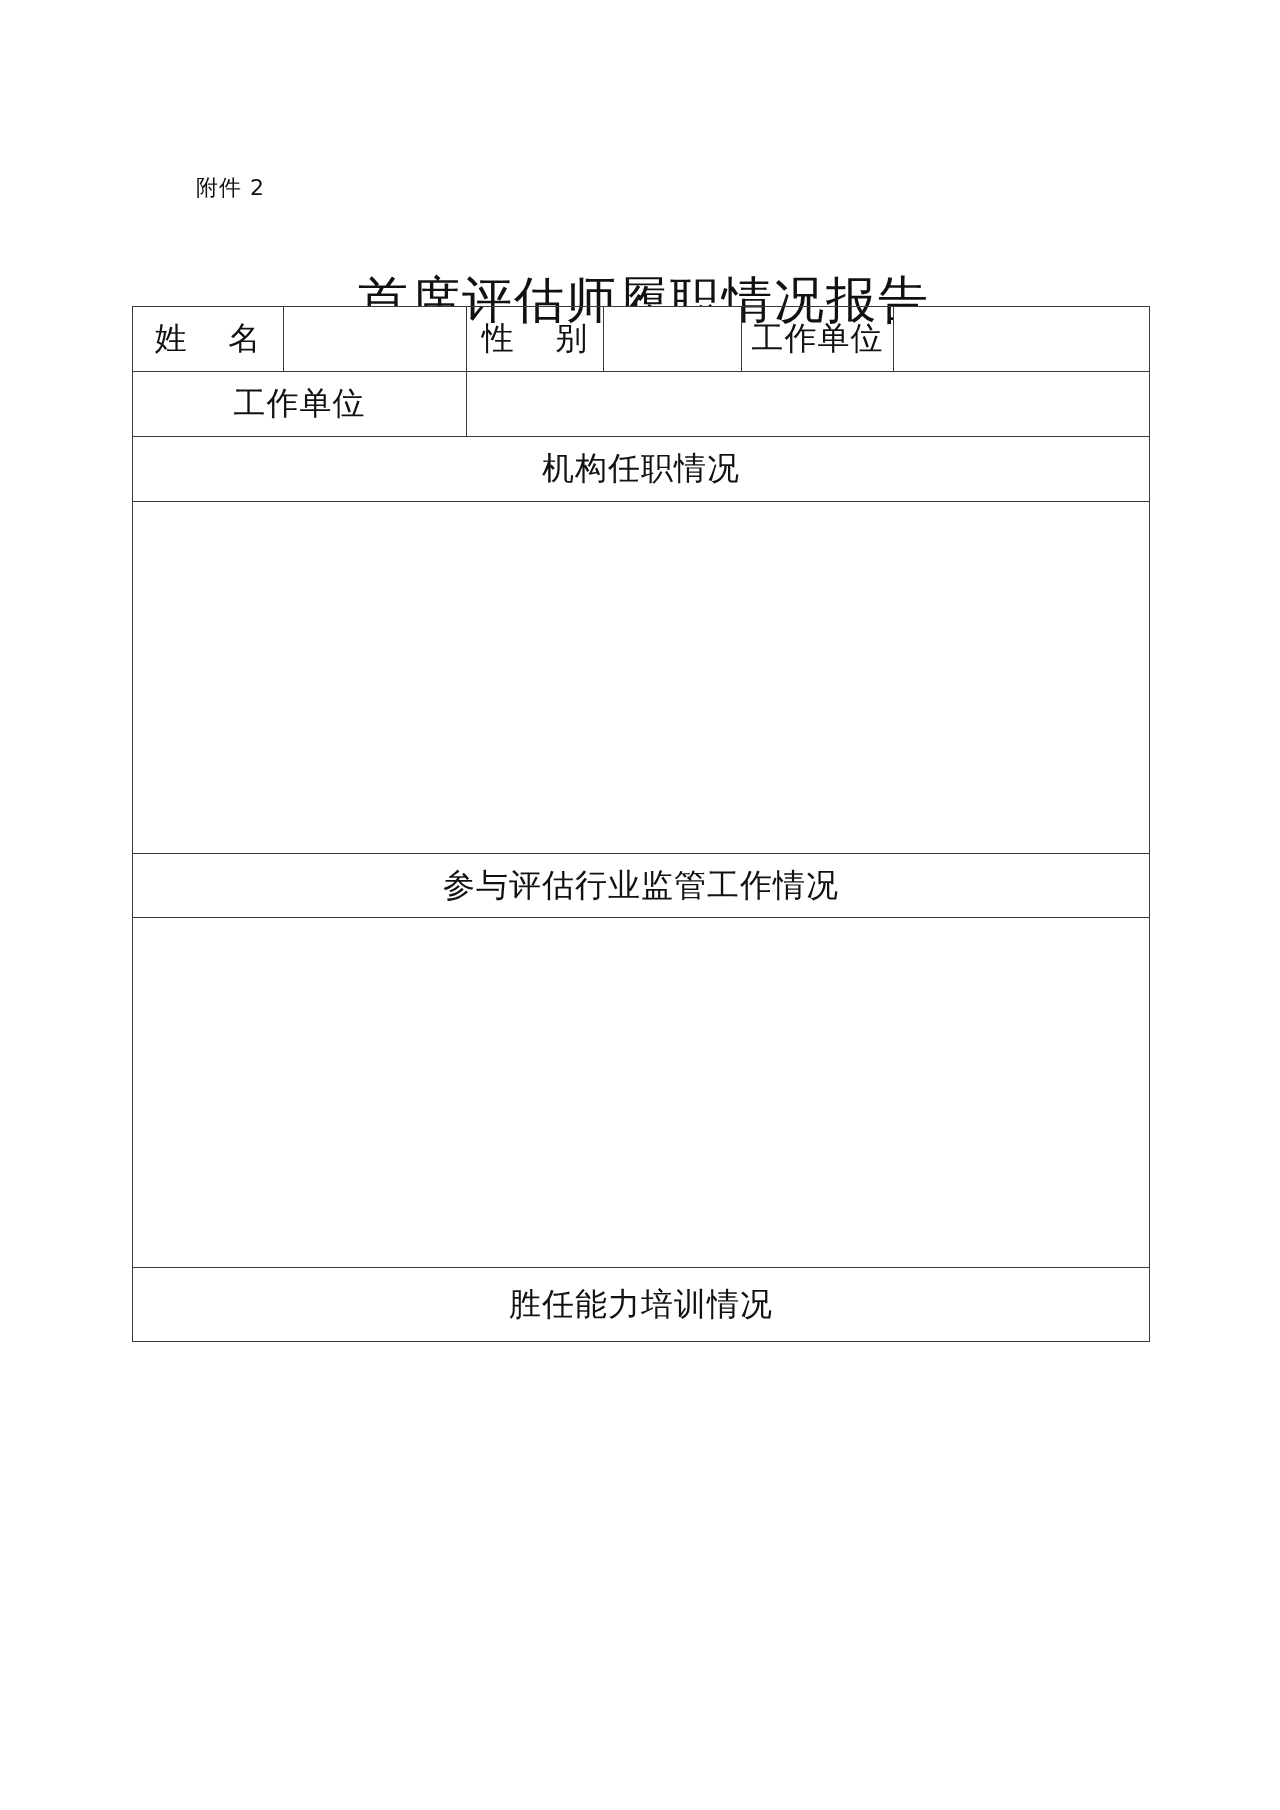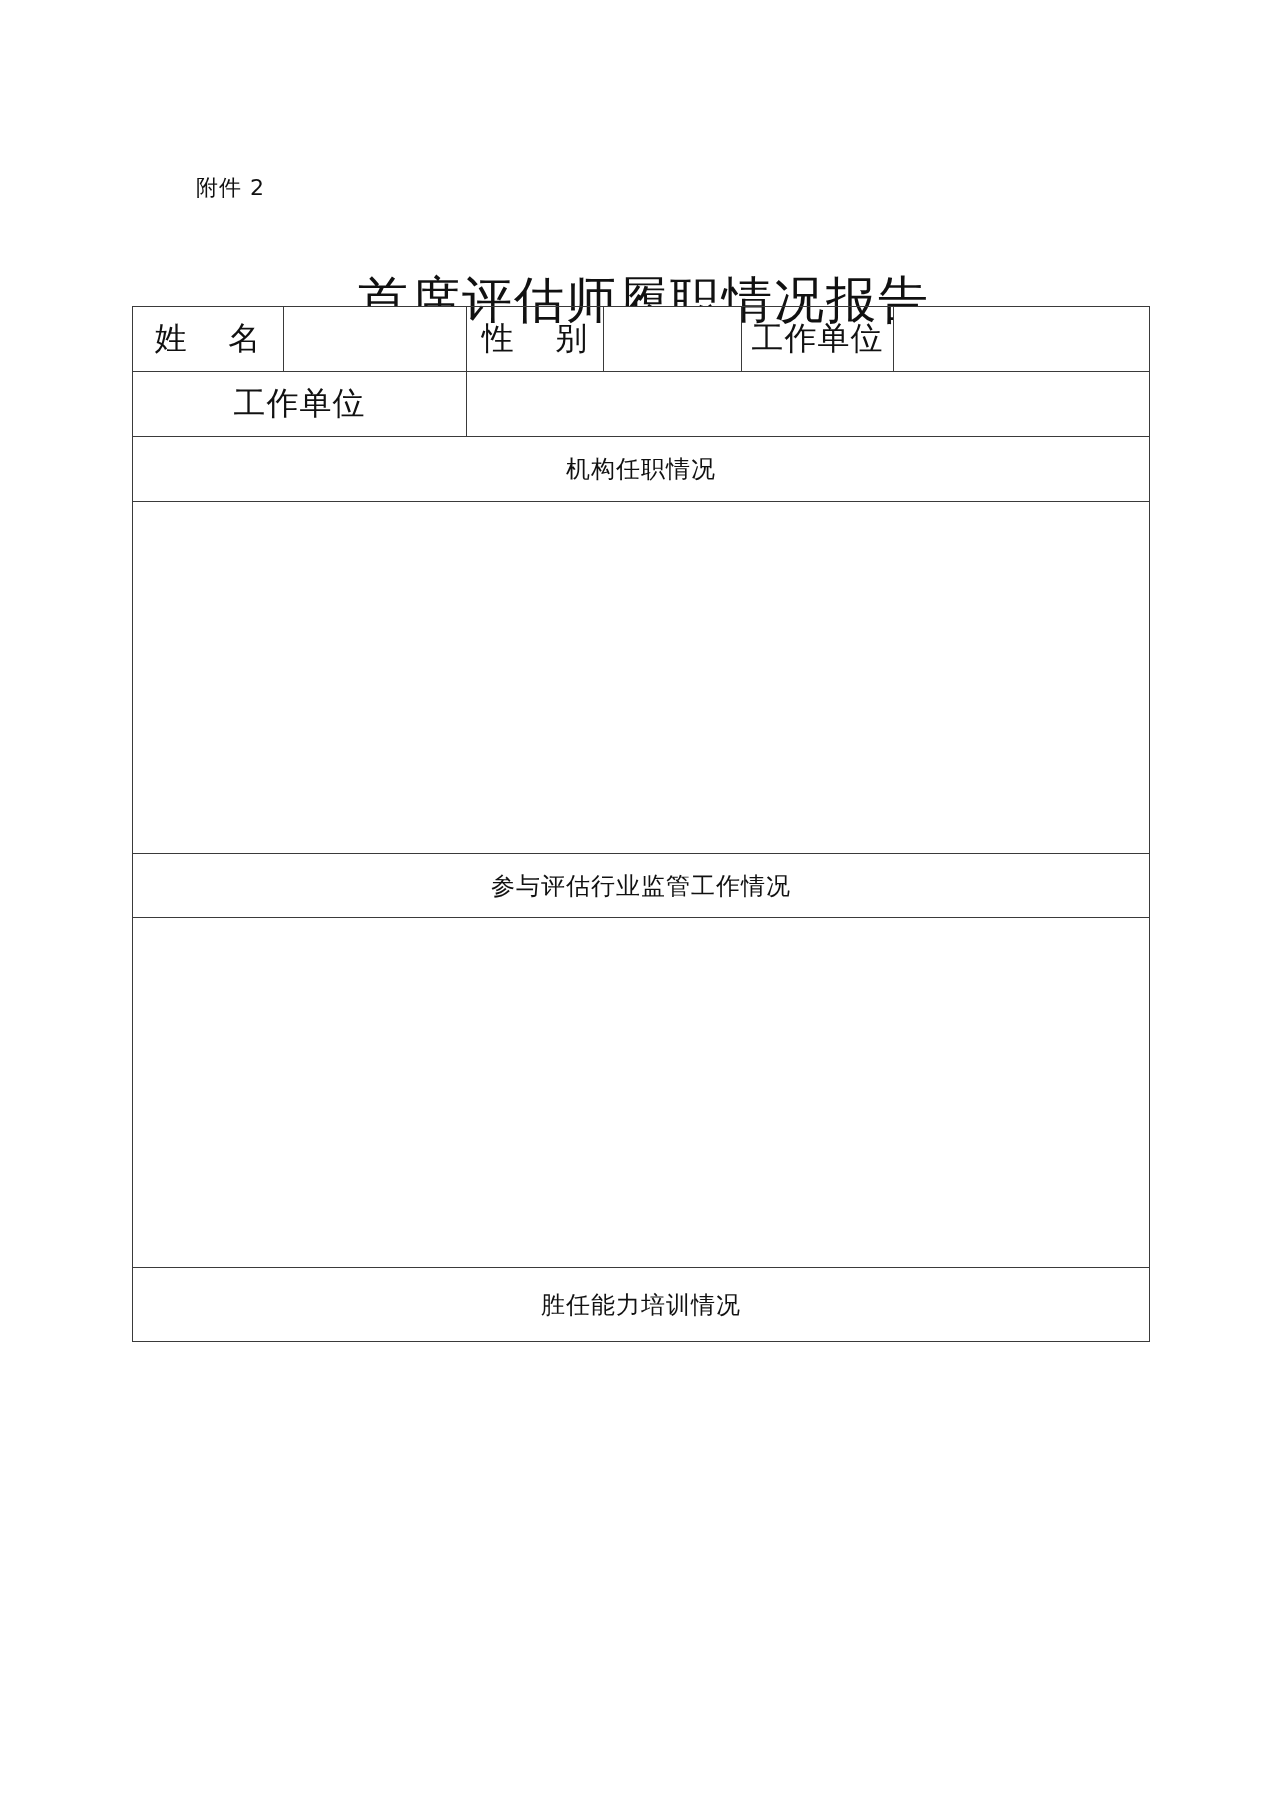--- a/index.html
+++ b/index.html
@@ -51,21 +51,21 @@
       vertical-align: middle;
       font-family: Liberation Mono, monospace;
       font-size: 32px;
       letter-spacing: 1px;
       color: #111;
       white-space: pre;
     }
     .row-std td { height: 64px; }
     .section-head td {
       font-family: "DejaVu Sans", "Liberation Sans", sans-serif;
-      font-size: 24px;
+      font-size: 32px;
       letter-spacing: 1px;
     }
     .section-head.h1 td { height: 64px; }
     .section-head.h2 td { height: 63px; }
     .section-head.h3 td { height: 73px; }
     .section-body.b1 td { height: 351px; }
     .section-body.b2 td { height: 349px; }
     .value-cell { background: #ffffff; }
   </style>
 </head>

